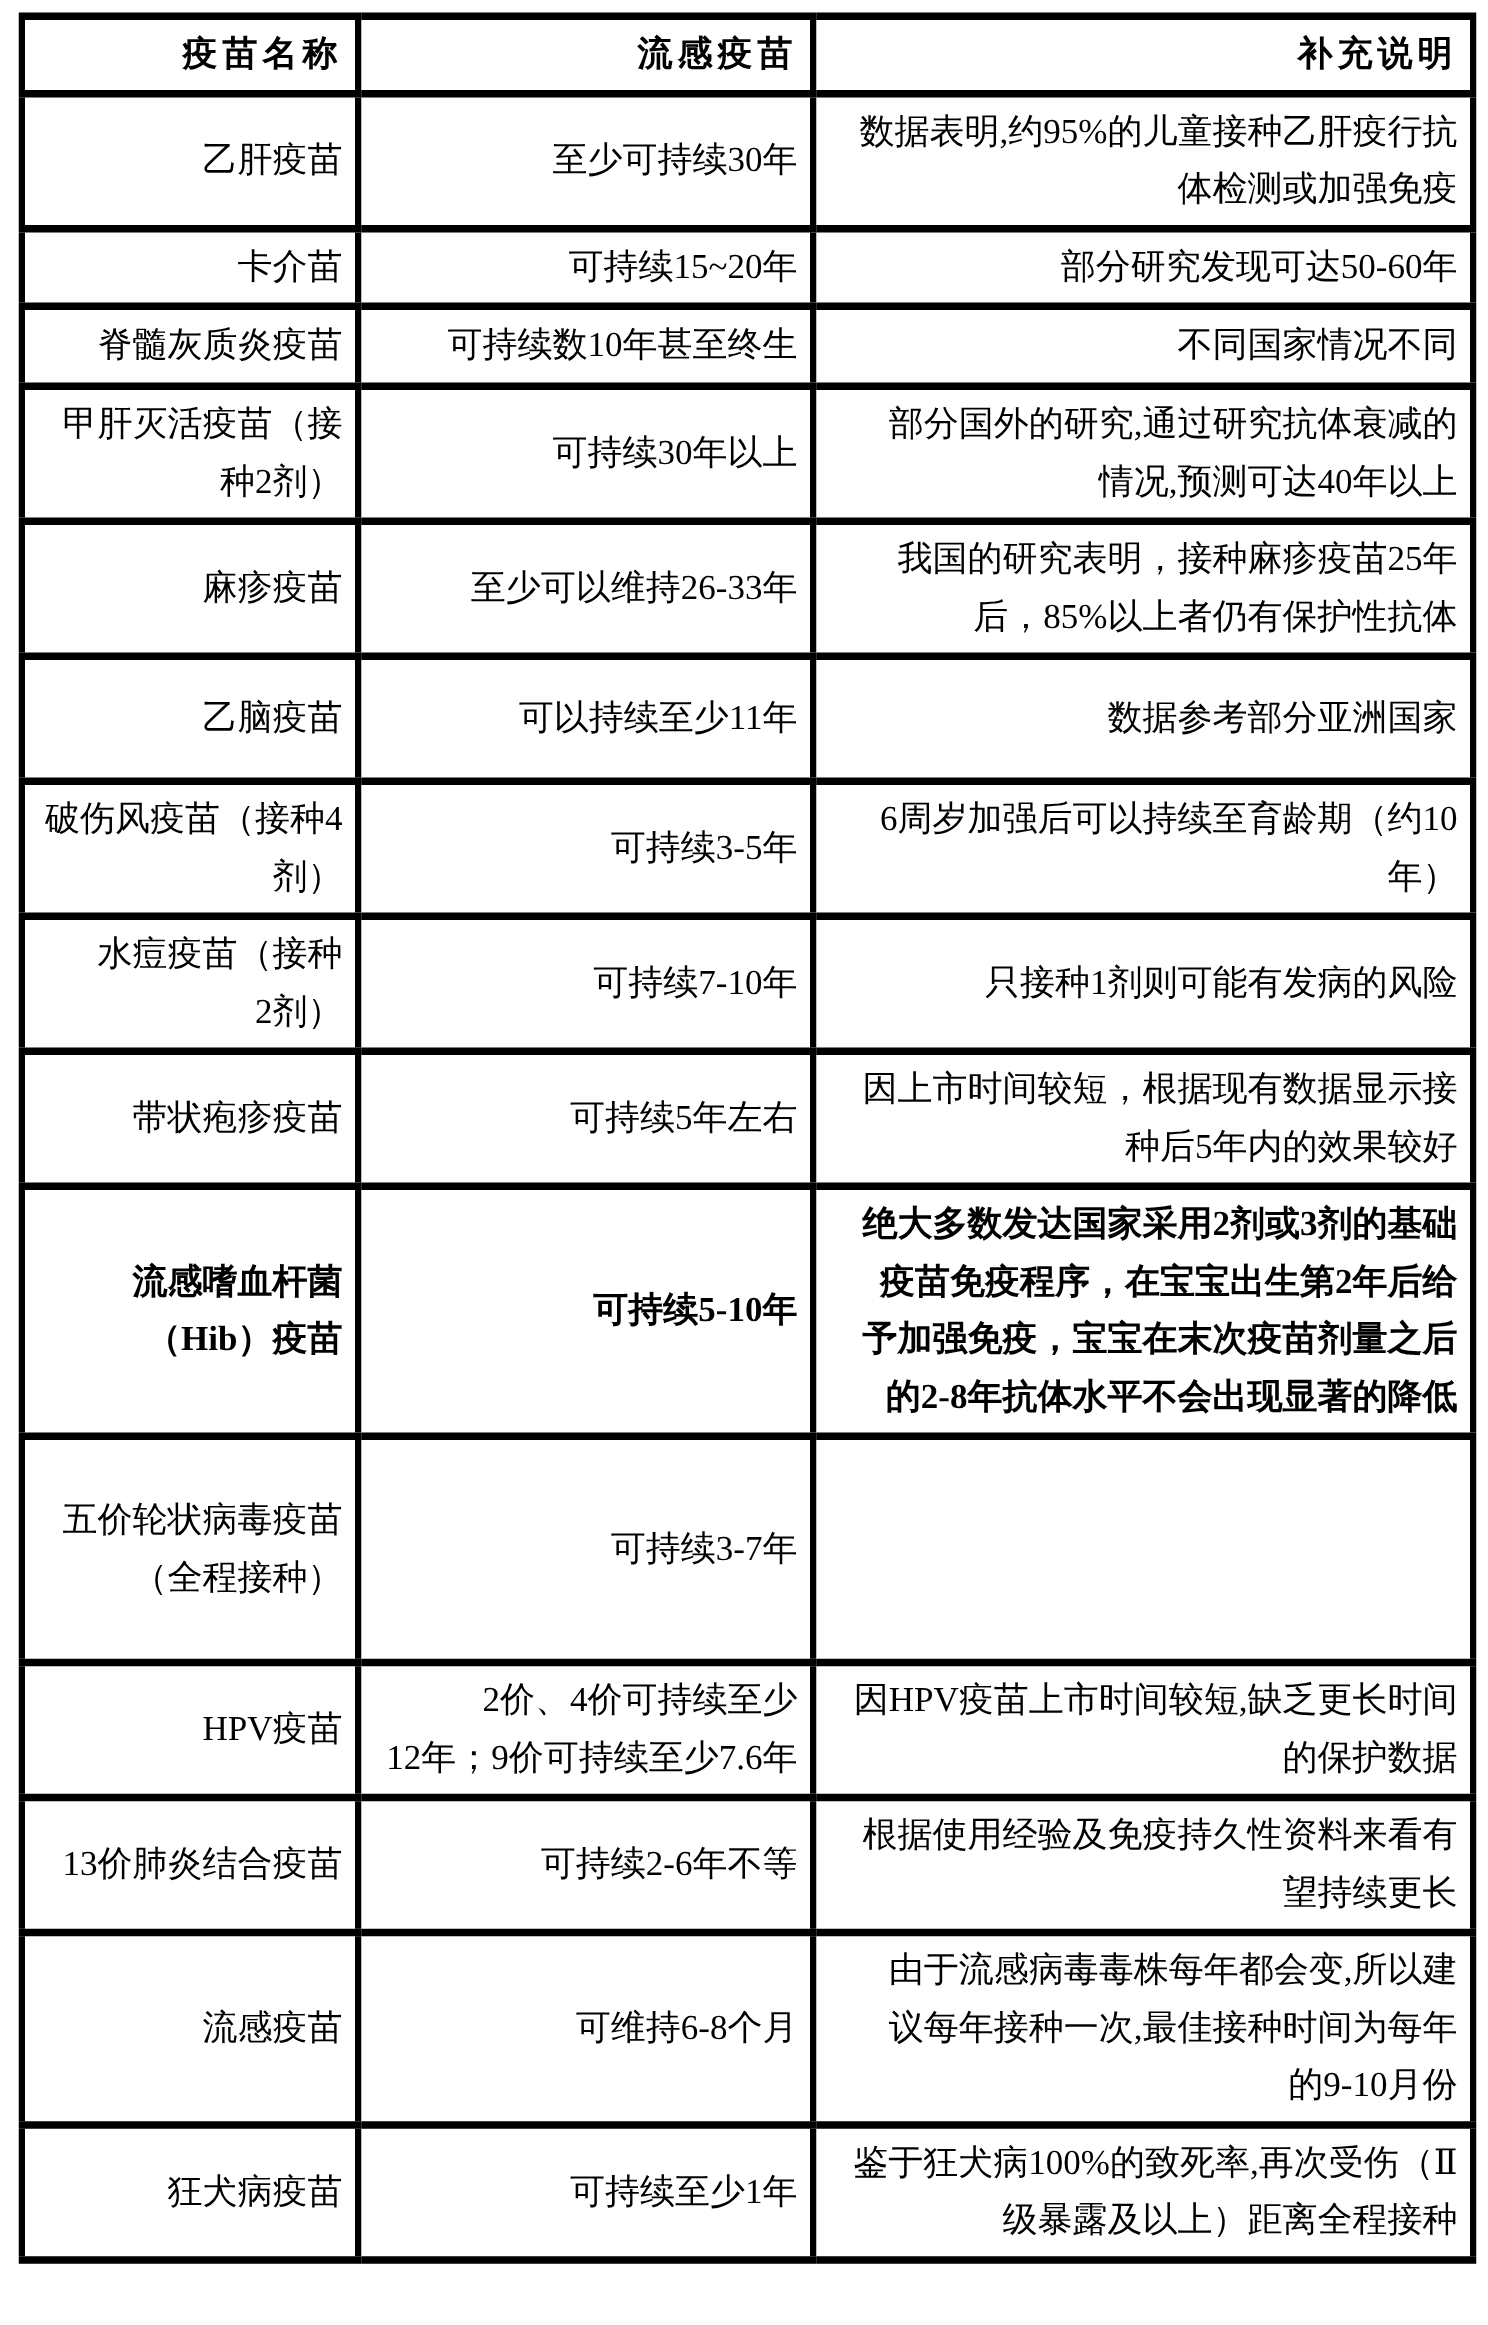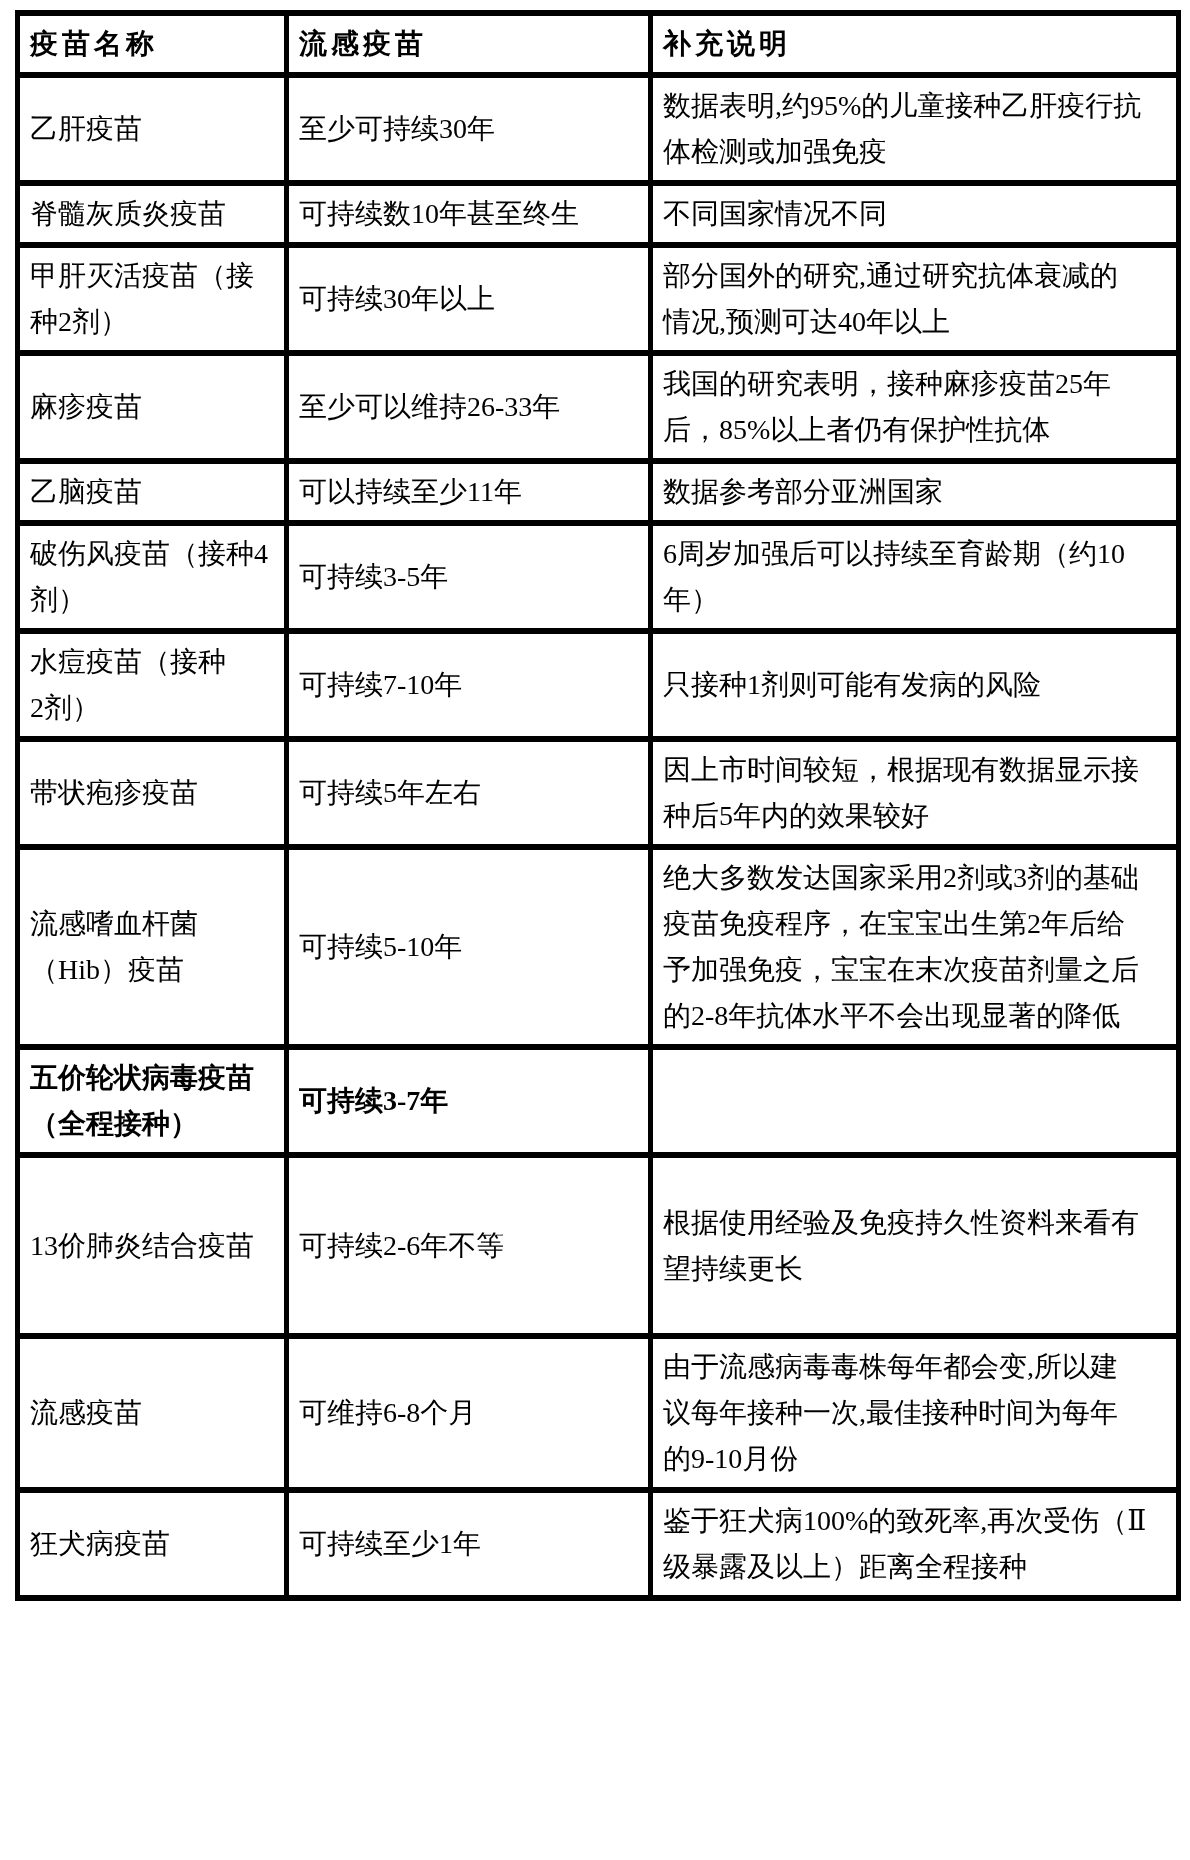--- a/index.html
+++ b/index.html
@@ -19,21 +19,21 @@
     width: 1161px;
     background: #ffffff;
   }
   col.c1 { width: 269px; }
   col.c2 { width: 364px; }
   col.c3 { width: 528px; }
   th, td {
     border: 5px solid #000000;
     border-top-width: 6px;
     border-bottom-width: 6px;
-    text-align: left;
+    text-align: right;
     vertical-align: middle;
     color: #000000;
     font-family: "Liberation Serif", "DejaVu Serif", serif;
     font-size: 28px;
     line-height: 46px;
     padding: 5px 10px;
     white-space: pre-line;
     word-break: break-word;
   }
   th {
@@ -75,20 +75,25 @@
         <th>流感疫苗</th>
         <th>补充说明</th>
       </tr>
     </thead>
     <tbody>
       <tr>
         <td>乙肝疫苗</td>
         <td>至少可持续30年</td>
         <td>数据表明,约95%的儿童接种乙肝疫行抗
 体检测或加强免疫</td>
+      </tr>
+      <tr>
+        <td>卡介苗</td>
+        <td>可持续15~20年</td>
+        <td>部分研究发现可达50-60年</td>
       </tr>
       <tr>
         <td>脊髓灰质炎疫苗</td>
         <td>可持续数10年甚至终生</td>
         <td>不同国家情况不同</td>
       </tr>
       <tr>
         <td>甲肝灭活疫苗（接
 种2剂）</td>
         <td>可持续30年以上</td>
@@ -134,20 +139,27 @@
 予加强免疫，宝宝在末次疫苗剂量之后
 的2-8年抗体水平不会出现显著的降低</td>
       </tr>
       <tr>
         <td>五价轮状病毒疫苗
 （全程接种）</td>
         <td>可持续3-7年</td>
         <td></td>
       </tr>
       <tr>
+        <td>HPV疫苗</td>
+        <td>2价、4价可持续至少
+12年；9价可持续至少7.6年</td>
+        <td>因HPV疫苗上市时间较短,缺乏更长时间
+的保护数据</td>
+      </tr>
+      <tr>
         <td>13价肺炎结合疫苗</td>
         <td>可持续2-6年不等</td>
         <td>根据使用经验及免疫持久性资料来看有
 望持续更长</td>
       </tr>
       <tr>
         <td>流感疫苗</td>
         <td>可维持6-8个月</td>
         <td>由于流感病毒毒株每年都会变,所以建
 议每年接种一次,最佳接种时间为每年

